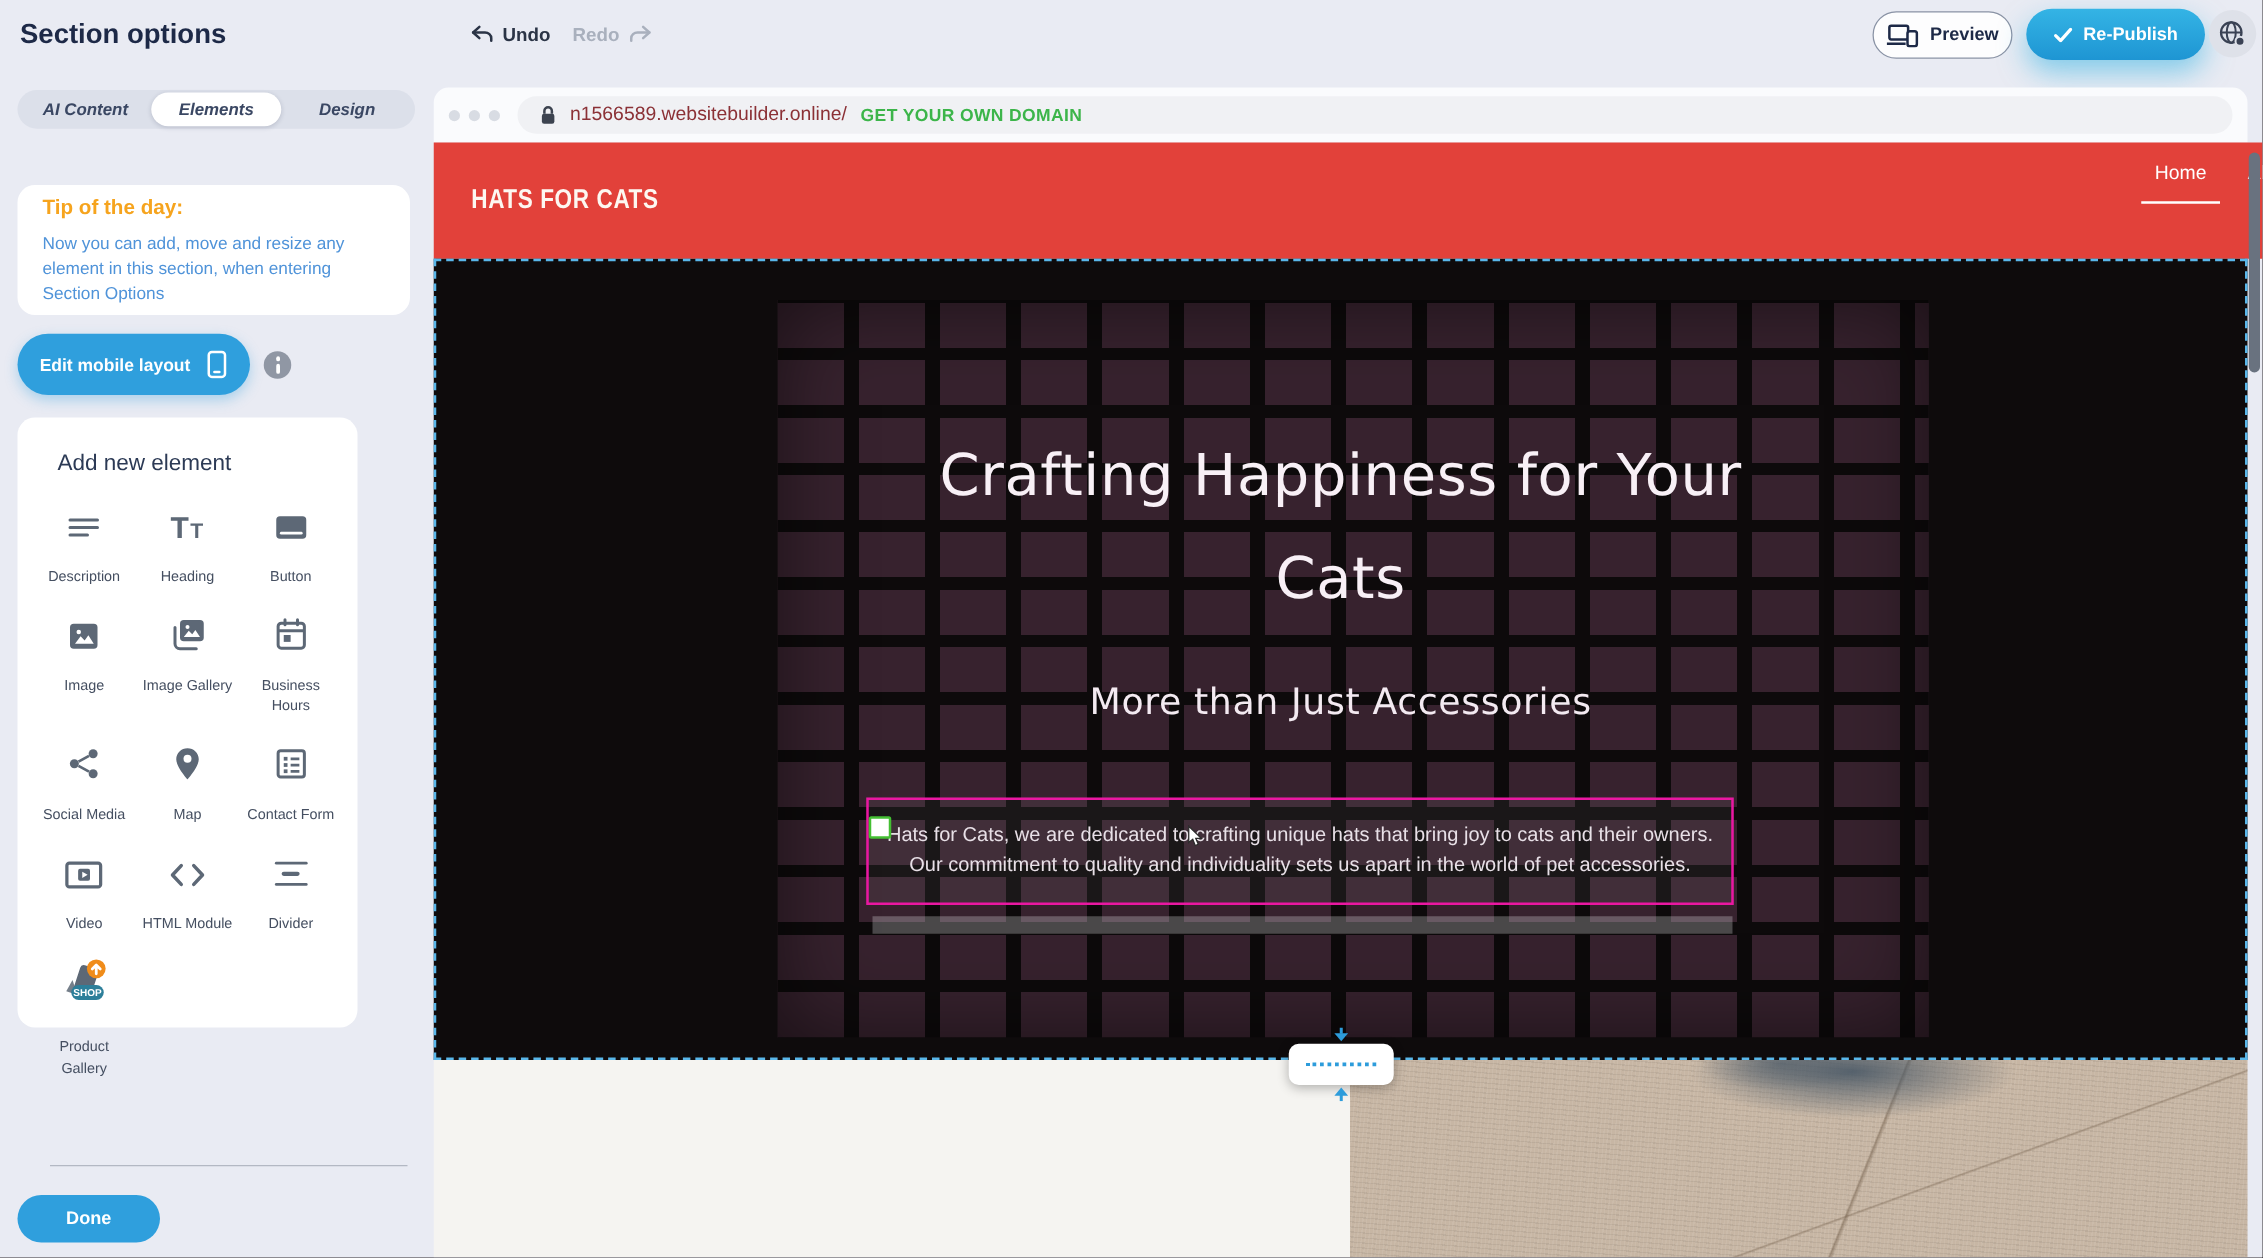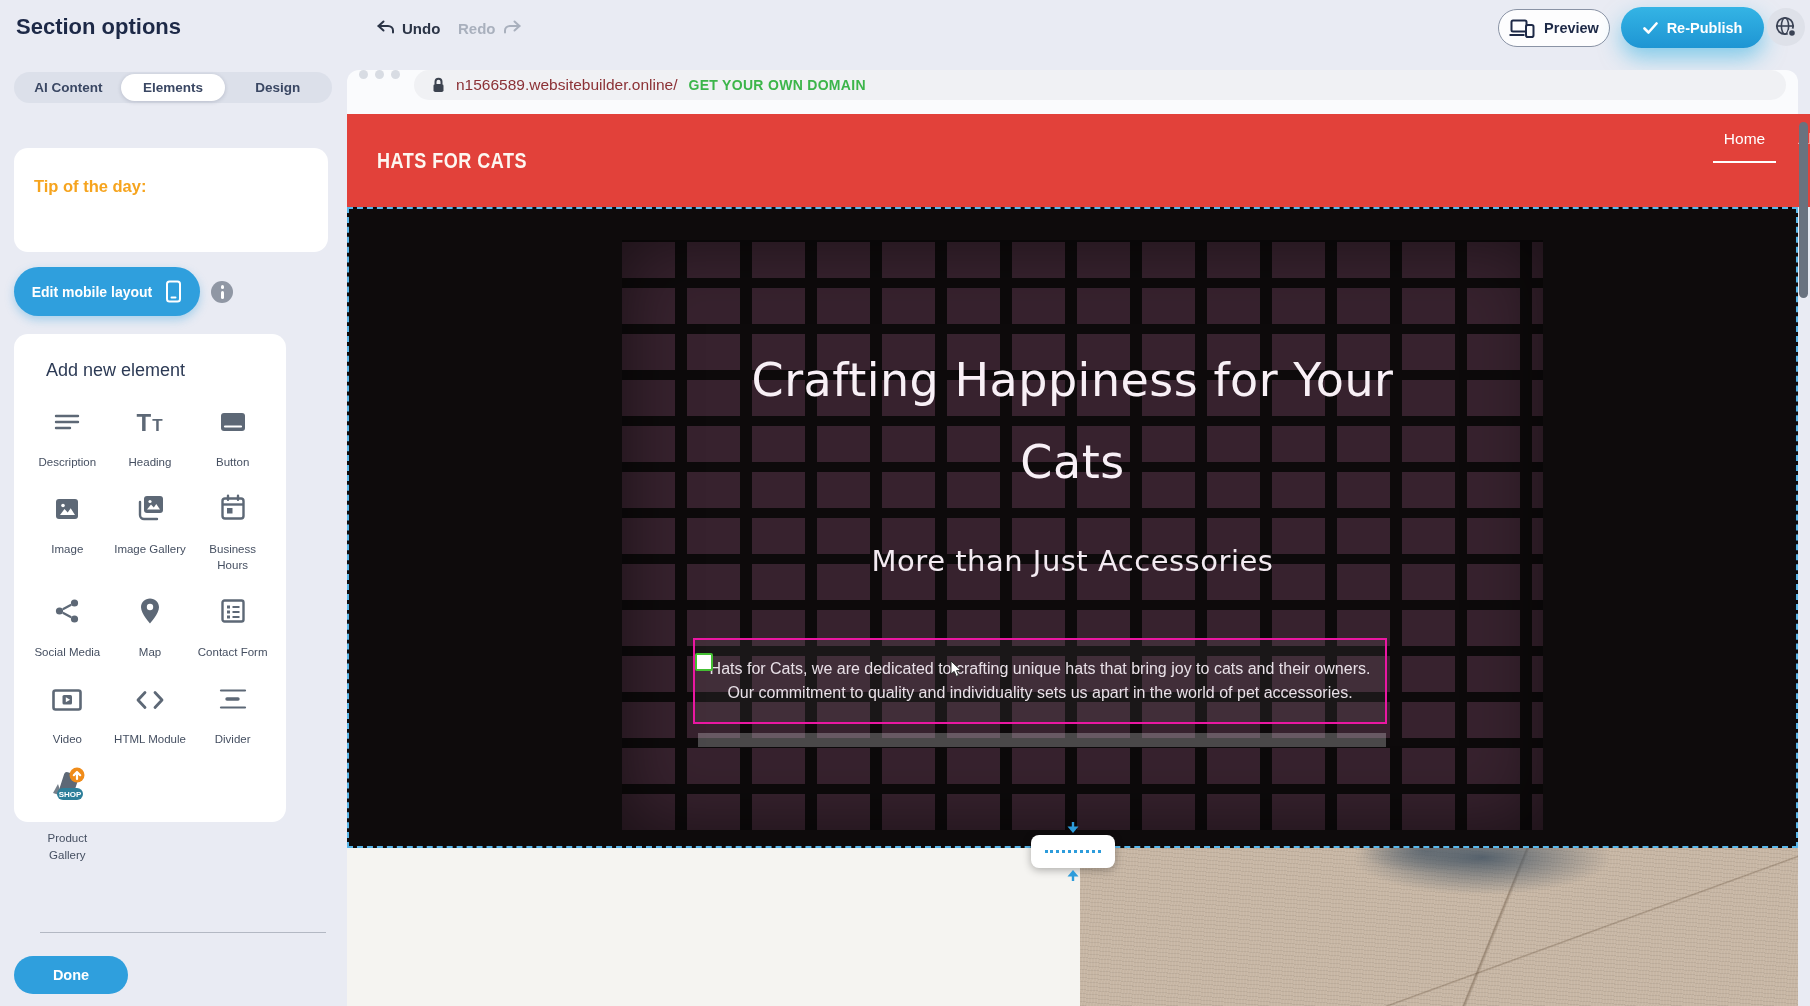--- a/index.html
+++ b/index.html
@@ -30,29 +30,29 @@
     color:#fff; font-size:14.5px; font-weight:bold; cursor:pointer;
   }
   .globe-btn {
     left:1767px; top:8px; width:38px; height:38px; border-radius:50%;
     background:#dee1e9; display:flex; align-items:center; justify-content:center; cursor:pointer;
   }
 
   
   .tabs {
     left:14px; top:72px; width:318px; height:31px; background:#dce0ea;
-    border-radius:17px; display:flex; padding:2px;
+    border-radius:17px; display:flex; padding:2px;font-style:italic;
   }
   .tab {
     flex:1; display:flex; align-items:center; justify-content:center;
     font-size:13.5px; font-weight:bold; color:#3a4763; border-radius:15px; cursor:pointer;
   }
   .tab.active { background:#fff; box-shadow:0 1px 4px rgba(20,30,60,.18); }
 
-  .tip-card { left:14px; top:148px; width:314px; height:104px; background:#fff; border-radius:14px; padding:29px 20px; }
+  .tip-card { left:14px; top:148px; width:314px; height:104px; background:#fff; border-radius:14px; padding:9px 20px; }
   .tip-title { color:#f6a41e; font-size:16.5px; font-weight:bold; }
   .tip-body  { margin-top:9px; color:#4f93d9; font-size:13.8px; line-height:1.45; }
 
   .edit-mobile-btn {
     left:14px; top:267px; width:186px; height:49px; background:#2f9fdd; border-radius:25px;
     color:#fff; font-weight:bold; font-size:14px;
     display:flex; align-items:center; justify-content:center; gap:13px; cursor:pointer;
     box-shadow:0 4px 10px rgba(47,159,221,.35);
   }
   .info-btn { left:211px; top:281px; width:22px; height:22px; border-radius:50%; background:#9097a4; cursor:pointer; }
@@ -71,21 +71,21 @@
   .sidebar-divider { left:40px; top:932px; width:286px; border-top:1.5px solid #b3b8c3; }
   .done-btn {
     left:14px; top:956px; width:114px; height:38px; border-radius:19px; background:#2f9fdd;
     color:#fff; font-weight:bold; font-size:14.5px;
     display:flex; align-items:center; justify-content:center; cursor:pointer;
   }
 
   
   .browser-bar {
     left:347px; top:70px; width:1451px; height:44px; background:#fafbfd;
-    border-radius:12px 12px 0 0; display:flex; align-items:flex-start;
+    border-radius:12px 12px 0 0; display:flex; align-items:center;
   }
   .window-dots { margin-left:12px; display:flex; gap:7px; }
   .window-dots i { width:9px; height:9px; border-radius:50%; background:#d8dce3; }
   .url-pill {
     margin:0 12px 0 14px; flex:1; height:30px; background:#f0f1f4; border-radius:15px;
     display:flex; align-items:center; padding:0 18px; gap:11px; cursor:text;
   }
   .url-text { color:#8b3136; font-size:15.5px; }
   .domain-cta { color:#3cb54a; font-size:14px; font-weight:bold; letter-spacing:.3px; cursor:pointer; }
 
@@ -223,20 +223,21 @@
     <div class="tab active">
         <span>Elements</span>
       </div>
     <div class="tab">
         <span>Design</span>
       </div>
   </div>
 
   <div class="abs tip-card">
     <div class="tip-title">Tip of the day:</div>
+    <div class="tip-body">Now you can add, move and resize any element in this section, when entering Section Options</div>
   </div>
 
   <div class="abs edit-mobile-btn">
     <span>Edit mobile layout</span>
     <span>
       <svg width="17" height="23" viewBox="0 0 17 23">
           <rect x="2" y="1.5" width="13" height="20" rx="2.5" stroke="#fff" stroke-width="2" fill="none"></rect>
           <path d="M6.5 17.5h4" stroke="#fff" stroke-width="2" stroke-linecap="round"></path>
         </svg>
     </span>

